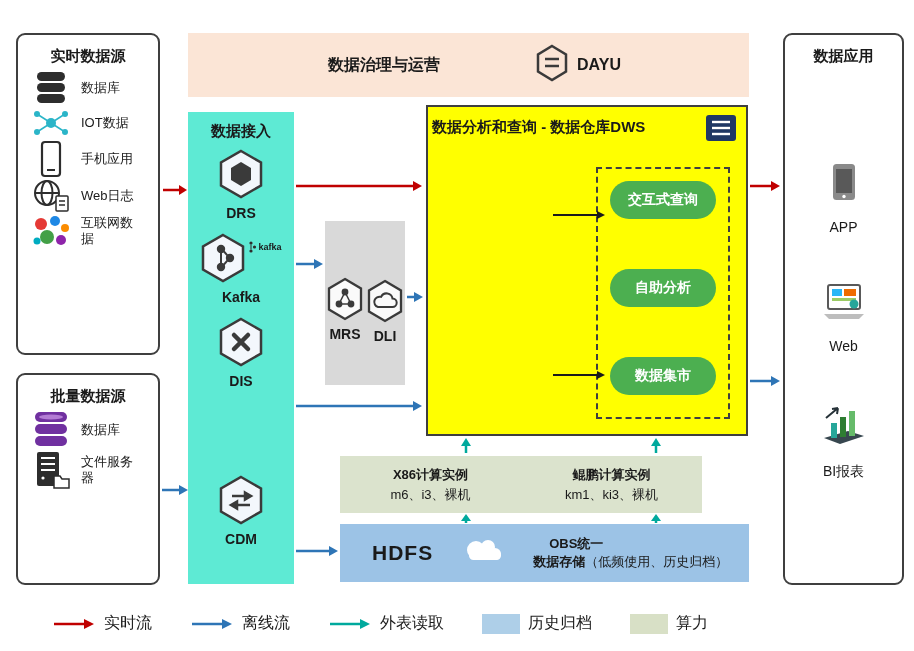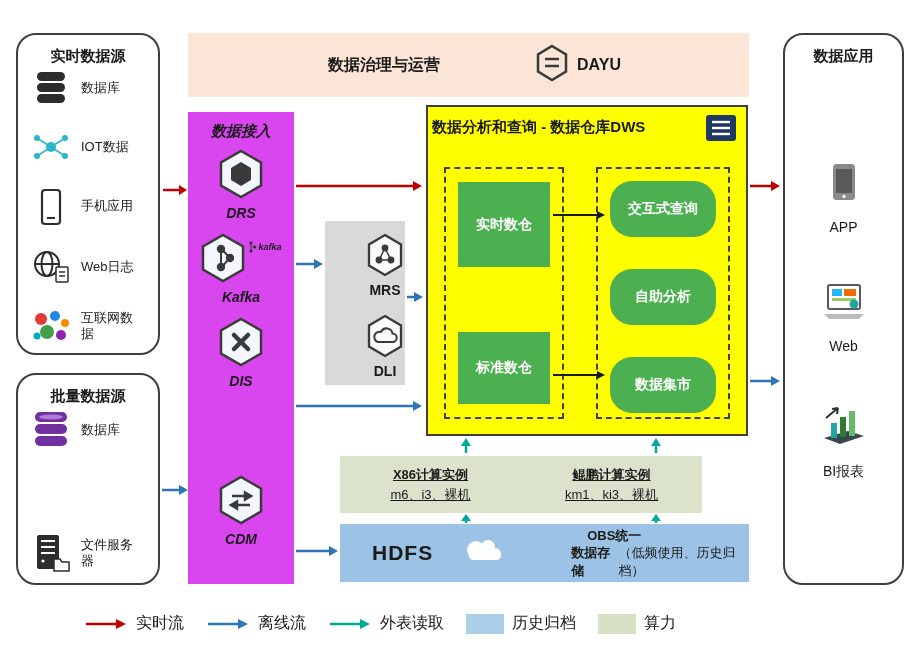--- a/index.html
+++ b/index.html
@@ -1,88 +1,88 @@
 <!DOCTYPE html>
 <html><head>
 <meta charset="utf-8">
 <style>
   * { margin:0; padding:0; box-sizing:border-box; }
   html,body { background:#fff; }
   body { font-family:"Liberation Sans","DejaVu Sans",sans-serif; color:#1a1a1a; }
   .canvas { position:relative; width:914px; height:651px; background:#fff; overflow:hidden; }
 
   
-  .panel { position:absolute; border:2px solid #3f3f3f; border-radius:20px; background:#fff;
+  .panel { position:absolute; border:2px solid #3f3f3f; border-radius:9px; background:#fff;
            display:flex; flex-direction:column; align-items:center; }
   #realtime { left:16px; top:33px; width:144px; height:322px; }
   #batch    { left:16px; top:373px; width:144px; height:212px; }
   #apps     { left:783px; top:33px; width:121px; height:552px; }
   .panel-title { font-weight:700; font-size:15px; margin-top:12px; }
-  .items { flex:1; width:100%; display:flex; flex-direction:column; justify-content:space-between; padding:4px 0 10px; }
+  .items { flex:1; width:100%; display:flex; flex-direction:column; justify-content:flex-start; padding:4px 0 10px; }
   .src-item { display:flex; align-items:center; gap:9px; padding-left:12px; }
   .icon-cell { width:42px; flex:0 0 42px; display:flex; justify-content:center; align-items:center; }
   .src-label { font-size:13px; line-height:1.25; max-width:62px; }
 
   
   #governance { position:absolute; left:188px; top:33px; width:561px; height:64px; background:#fbe5d6;
                 display:flex; align-items:center; justify-content:center; gap:95px;padding-left:12px; }
   #governance .g-title { font-weight:700; font-size:16px; }
   .brand { display:flex; align-items:center; gap:8px; font-weight:700; font-size:16px; }
 
   
-  #ingestion { position:absolute; left:188px; top:112px; width:106px; height:472px; background:#d946ef;
-               display:flex; flex-direction:column; align-items:center;font-style:italic; }
+  #ingestion { position:absolute; left:188px; top:112px; width:106px; height:472px; background:#5eead4;
+               display:flex; flex-direction:column; align-items:center; }
   #ingestion .panel-title { margin-top:10px; }
   .ing-group { display:flex; flex-direction:column; align-items:center; gap:2px; }
   .g-drs { margin-top:8px; } .g-kafka { margin-top:12px; } .g-dis { margin-top:12px; } .g-cdm { margin-top:86px; }
   .ing-label { font-weight:700; font-size:14px; }
   .kafka-row { display:flex; align-items:flex-start; gap:2px; }
   .kafka-brand { display:flex; align-items:center; gap:1px; font-size:9px; font-weight:700; margin-top:8px; }
 
   
   #services { position:absolute; left:325px; top:221px; width:80px; height:164px; background:#d9d9d9;
-              display:flex; flex-direction:column; align-items:flex-end; }
+              display:flex; align-items:center; }
   .svc-group { display:flex; flex-direction:column; align-items:center; gap:1px; }
   .svc-m { margin-top:12px; } .svc-d { margin-top:16px; }
 
   
   #dws { position:absolute; left:426px; top:105px; width:322px; height:331px; background:#ffff00; border:2px solid #3f3f3f; }
   .dws-title { position:absolute; top:11px; left:4px; right:46px; font-weight:700; font-size:15px; }
   .dws-icon { position:absolute; top:7px; right:9px; }
   .dashed { position:absolute; border:2px dashed #3f3f3f; }
   #dash-left  { left:16px;  top:60px; width:120px; height:252px; }
   #dash-right { left:168px; top:60px; width:134px; height:252px; }
   .module { position:absolute; left:12px; background:#4caf50; color:#fff; font-weight:700; font-size:14px;
             display:flex; align-items:center; justify-content:center; text-align:center; }
   .mod-l1 { top:13px; width:92px; height:85px; }
   .mod-l2 { bottom:13px; width:92px; height:72px; }
-  .mod-r  { width:106px; height:56px;border-radius:22px; }
+  .mod-r  { width:106px; height:38px;border-radius:22px; }
   .mod-r1 { top:12px; } .mod-r2 { top:100px; } .mod-r3 { top:188px; }
 
   
-  #compute { position:absolute; left:340px; top:456px; width:362px; height:57px; background:#dbe3cd; display:flex;text-decoration:underline; }
+  #compute { position:absolute; left:340px; top:456px; width:362px; height:57px; background:#dbe3cd; display:flex; }
   .comp-group { flex:1; display:flex; flex-direction:column; align-items:center; justify-content:center; gap:2px; font-size:13px; }
   .comp-title { font-weight:700; }
 
   
   #hdfs { position:absolute; left:340px; top:524px; width:409px; height:58px; background:#9cc3e6;
           display:flex; align-items:center; padding-left:32px; gap:24px; }
   .hdfs-label { font-weight:700; font-size:21px; letter-spacing:1px; }
-  .obs-block { display:flex; flex-direction:column; font-size:13px; line-height:1.35;margin-left:38px; }
+  .obs-block { display:flex; flex-direction:column; font-size:13px; line-height:1.35; }
   .obs-l1 { font-weight:700; margin-left:16px; }
   .obs-l2 { display:flex; align-items:baseline; }
   .obs-l2 .b { font-weight:700; }
 
   
   .app-item { display:flex; flex-direction:column; align-items:center; gap:13px; }
   .app-1 { margin-top:96px; } .app-2 { margin-top:48px; } .app-3 { margin-top:50px;justify-content:center; }
   .app-label { font-size:14px; }
 
   
-  #legend { position:absolute; left:0; top:613px; width:760px; display:flex; justify-content:center; align-items:flex-end; gap:22px; }
+  #legend { position:absolute; left:0; top:613px; width:760px; display:flex; justify-content:center; align-items:flex-end; gap:38px; }
   .leg-item { display:flex; align-items:center; gap:8px; font-size:16px; }
   .swatch-box { width:38px; height:20px; display:inline-block; }
   .sw-archive { background:#aecfe8; }
   .sw-compute { background:#d8e0c6; }
 
   
   #arrow-layer { position:absolute; left:0; top:0; z-index:10; pointer-events:none; }
 </style>
 </head>
 <body>
@@ -315,24 +315,20 @@
     <span class="dws-icon">
       <svg width="32" height="28" viewBox="0 0 32 28">
         <rect x="1" y="1" width="30" height="26" rx="3" fill="#203864"></rect>
         <g stroke="#fff" stroke-width="2.4">
           <line x1="7" y1="8" x2="25" y2="8"></line>
             <line x1="7" y1="14" x2="25" y2="14"></line>
             <line x1="7" y1="20" x2="25" y2="20"></line>
         </g>
       </svg>
     </span>
-    <div id="dash-left" class="dashed">
-      <div class="module mod-l1">实时数仓</div>
-      <div class="module mod-l2">标准数仓</div>
-    </div>
     <div id="dash-right" class="dashed">
       <div class="module mod-r mod-r1">交互式查询</div>
       <div class="module mod-r mod-r2">自助分析</div>
       <div class="module mod-r mod-r3">数据集市</div>
     </div>
   </div>
 
   <div id="compute">
     <div class="comp-group">
       <span class="comp-title">X86计算实例</span>

